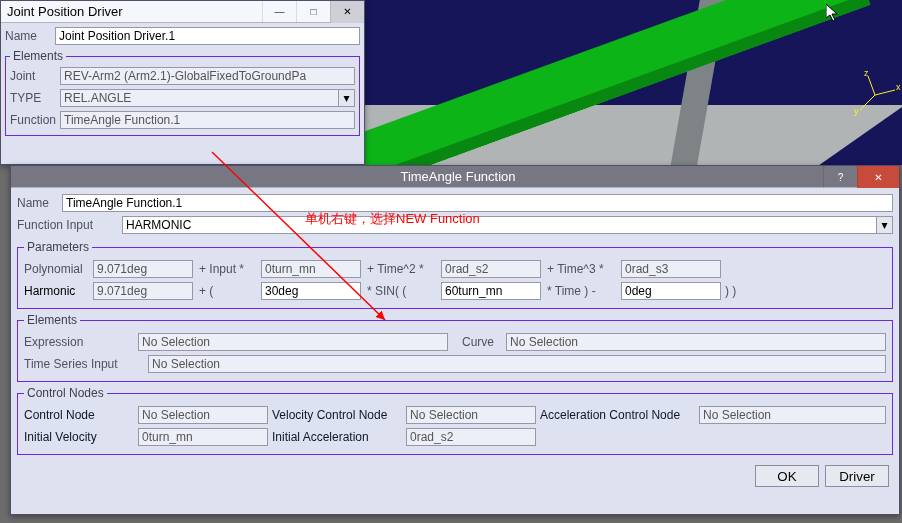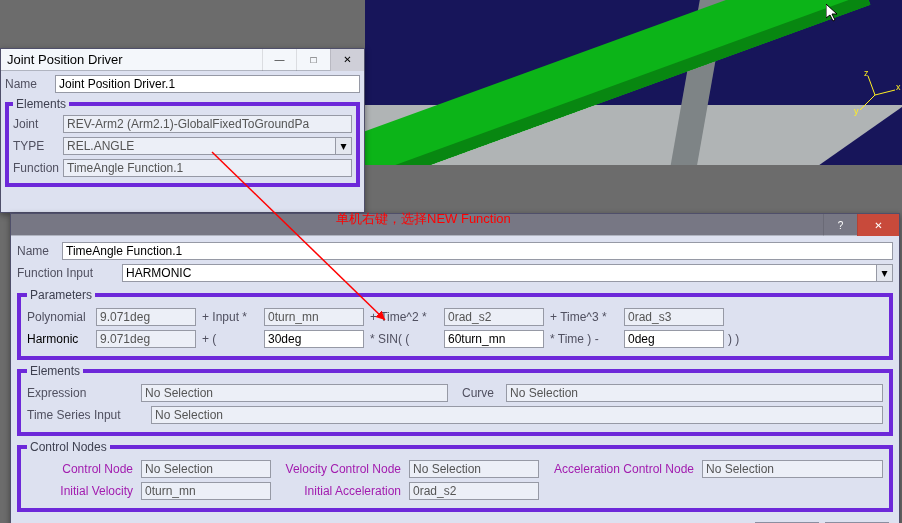--- a/index.html
+++ b/index.html
@@ -59,21 +59,20 @@
     font-size:18px;
     pointer-events:none;
   }
 
   
   .window {
     position: absolute;
     background: #dde1f0;
     border: 1px solid #4f4f6a;
     box-shadow: 0 2px 6px rgba(0,0,0,0.4);
-    margin-top: 48px;
   }
   .titlebar {
     height: 22px;
     background: #dce0ef;
     border-bottom: 1px solid #b0b4c0;
     display:flex;
     align-items:center;
     justify-content:space-between;
     padding-left:6px;
   }
@@ -112,21 +111,21 @@
     height:18px;
     border:1px solid #9699a5;
     background:#fff;
     font-family:inherit;
     font-size:12px;
     padding:0 3px;
   }
   input[readonly] { background:#eceff7; color:#555; }
 
   fieldset{
-    border:4px solid #6d28d9;
+    border:1px solid #6d28d9;
     margin:4px 0;
     padding:4px 6px 6px 6px;
   }
   legend{
     color:#3e4050;
     font-size:12px;
     padding:0 3px;
   }
 
   
@@ -151,21 +150,21 @@
   .param-row .lbl.lead{ width:65px; color:#505060; }
   .param-row .lbl.lead.harm{ color:#000; }
   .param-row input{ width:100px; }
   .param-row .op{ width:60px; text-align:left; color:#505060; padding:0 2px; }
 
   .sel-row{ display:flex; align-items:center; padding:2px 0; gap:14px; }
   .sel-row .lbl{ width:120px; color:#505060; }
   .sel-row .half{ flex:1; display:flex; align-items:center; gap:4px; }
 
   .cn-row{ display:flex; align-items:center; padding:2px 0; gap:4px; }
-  .cn-row .lbl{ color:#a21caf;text-align:right; }
+  .cn-row .lbl{ color:#0f172a; }
 
   .button-row{
     display:flex; justify-content:flex-end;
     gap:6px; padding:6px 4px 0 0;
   }
   button.std{
     min-width:64px; height:22px;
     background:#e7e9f0;
     border:1px solid #8b8ea0;
     font-family:inherit;
@@ -173,21 +172,21 @@
   }
 
   
   .anno {
     position:absolute;
     color:#ff0000;
     font-size:13px;
     font-family: "SimSun","Microsoft YaHei",Arial;
     pointer-events:none;
   }
-  .anno-text{ top:210px; left:336px; }
+  .anno-text{ top:210px; left:305px; }
   .anno-arrow{
     position:absolute;
     top:150px; left:210px;
     width:190px; height:180px;
     pointer-events:none;
   }
 
 </style>
 </head>
 <body>
@@ -245,20 +244,21 @@
       <div class="row">
         <span class="lbl c1">Function</span>
         <div class="in"><input type="text" readonly="" value="TimeAngle Function.1" style=""></div>
       </div>
     </fieldset>
   </div>
 </div>
 
 <div class="window" id="ta-window">
   <div class="titlebar dark">
+    <span class="title">TimeAngle Function</span>
     <div class="btns">
       <div class="tbtn help">?</div>
       <div class="tbtn close-red">✕</div>
     </div>
   </div>
   <div class="body">
     <div class="row">
       <span class="lbl c1">Name</span>
       <div style="flex:1"><input type="text" value="TimeAngle Function.1" style=""></div>
     </div>

